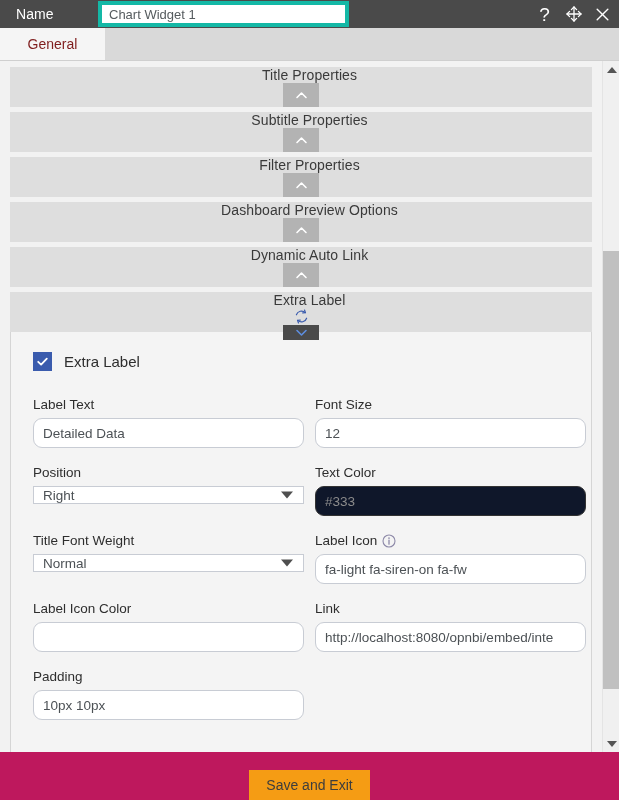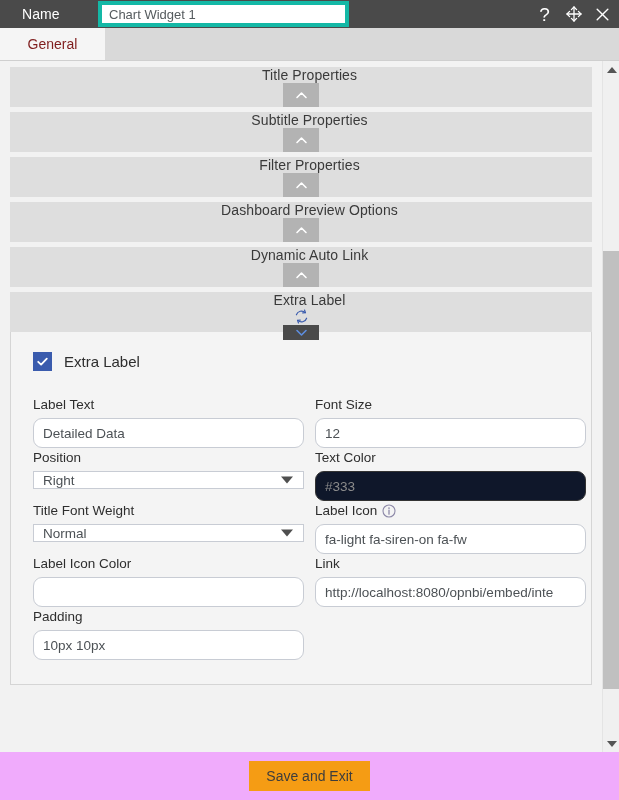--- a/index.html
+++ b/index.html
@@ -27,21 +27,21 @@
     position: relative;
     height: 28px;
     background: #4a4a4a;
     display: flex;
     align-items: center;
     flex: 0 0 28px;
   }
   .titlebar-label {
     color: #ffffff;
     font-size: 14px;
-    padding-left: 22px;
+    padding-left: 16px;
     width: 98px;
     letter-spacing: .1px;
   }
   .name-input {
     width: 251px;
     height: 26px;
     background: #ffffff;
     border: 4px solid #14b8a6;
     font-family: "Liberation Sans", sans-serif;
     font-size: 13px;
@@ -180,21 +180,21 @@
   }
   .checkbox svg { display: block; }
   .check-label { font-size: 15px; color: #2e2e2e; }
 
   .field-grid {
     display: grid;
     grid-template-columns: 271px 271px;
     column-gap: 11px;
     row-gap: 0;
   }
-  .field { margin-bottom: 2px; }
+  .field { margin-bottom: 17px; }
   .field-label {
     font-size: 13.5px;
     color: #2e2e2e;
     margin-bottom: 6px;
     display: flex;
     align-items: center;
     gap: 5px;
   }
   .info-icon {
     display: inline-flex;
@@ -290,23 +290,23 @@
     left: 0;
     width: 17px;
     background: #c0c0c0;
     cursor: pointer;
   }
 
   
   .footer {
     flex: 0 0 48px;
     height: 48px;
-    background: #f0abfc;
-    display: flex;
-    align-items: center;
+    background: #be185d;
+    display: flex;
+    align-items: flex-end;
     justify-content: center;
   }
   .save-btn {
     background: #f59c14;
     color: #3d3d3d;
     border: none;
     font-family: "Liberation Sans", sans-serif;
     font-size: 14px;
     padding: 7px 17px;
     cursor: pointer;

